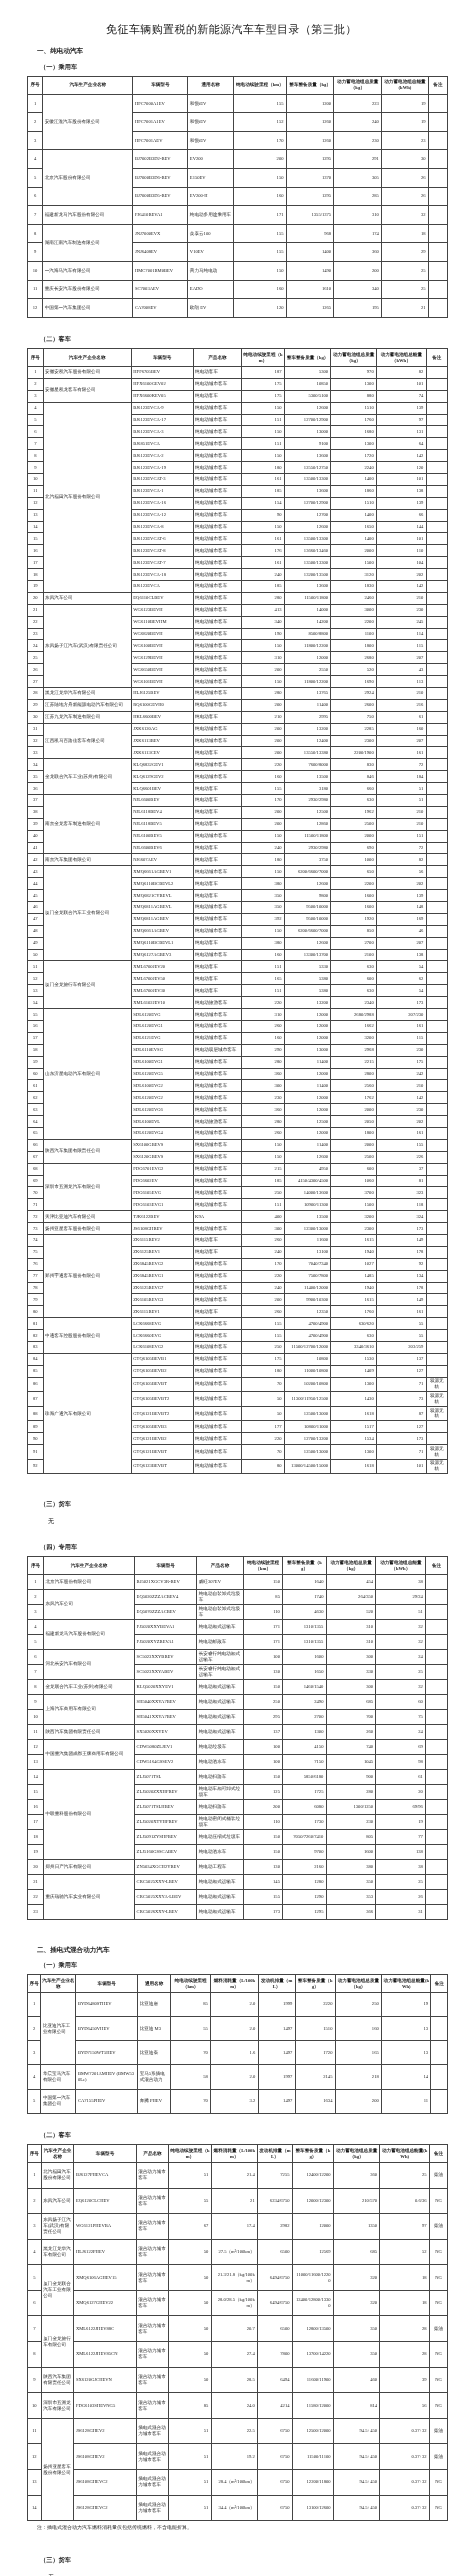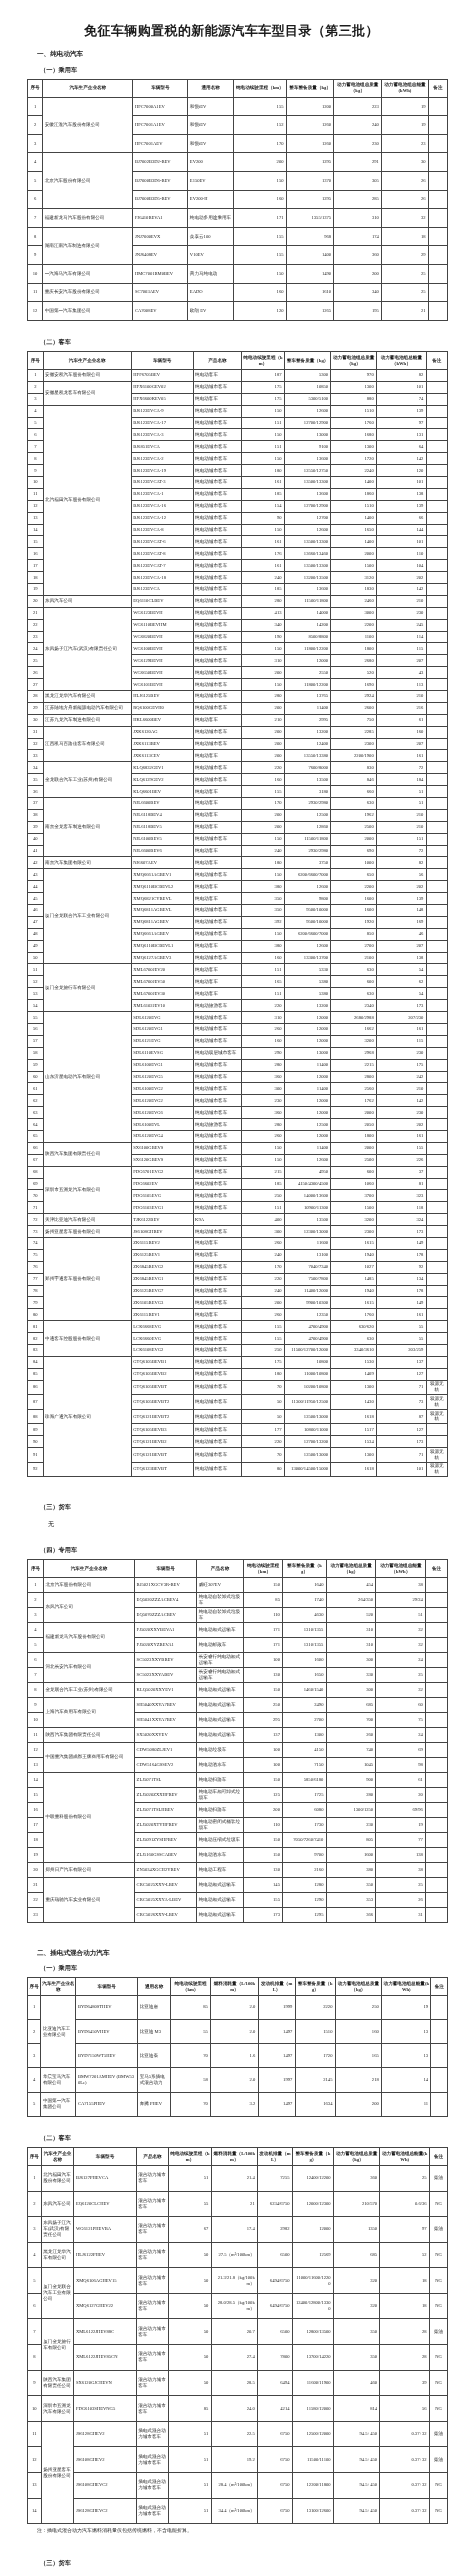--- a/index.html
+++ b/index.html
@@ -2,21 +2,21 @@
 <html style="font-size:12.4px"><head>
 <meta charset="utf-8">
 <style>
   html,body{margin:0;padding:0;background:#ffffff;}
   .page{
     width:463px;min-height:2576px;background:#ffffff;box-sizing:border-box;
     font-family:"Liberation Serif","DejaVu Serif",serif;color:#1c1c1c;
     padding-top:21.6px;
   }
   .title{
-    font-size:13px;font-weight:bold;text-align:center;margin:0 0 10.8px 0;letter-spacing:0.4px;
+    font-size:11px;font-weight:normal;text-align:center;margin:0 0 10.8px 0;letter-spacing:0.4px;
   }
   .sec-h{font-size:6.6px;font-weight:bold;margin:7.7px 0 3.1px 37px;}
   .sub-h{font-size:6.2px;font-weight:bold;margin:6.2px 0 4.6px 40px;}
   .empty-mark{font-size:6.2px;margin:7.7px 0 9.3px 48px;}
   .tbl-wrap{margin-left:27px;width:421px;}
   table{border-collapse:collapse;table-layout:fixed;width:421px;border:1.2px solid #222;}
   th,td{
     border:0.6px solid #444;font-size:4.6px;line-height:1.3;padding:0.8px 1.5px;
     overflow:hidden;word-break:break-all;vertical-align:middle;background:#fff;
   }

